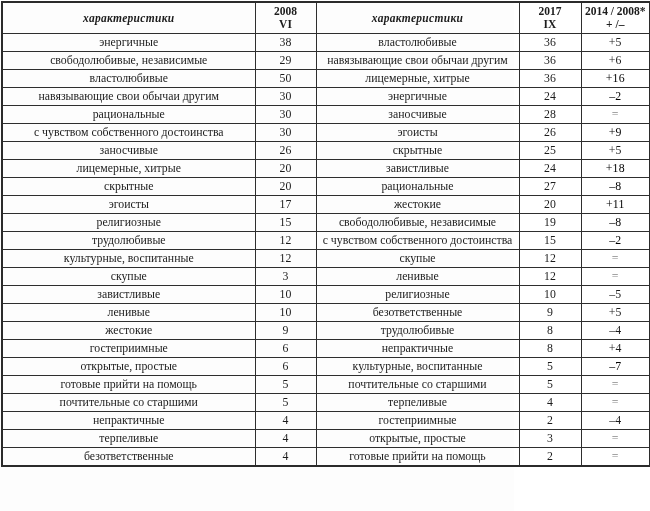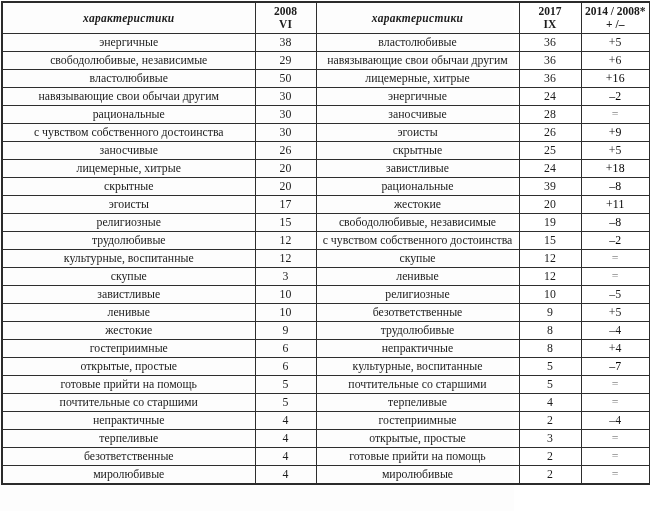--- a/index.html
+++ b/index.html
@@ -143,21 +143,21 @@
     <td class="label">лицемерные, хитрые</td>
     <td class="num">20</td>
     <td class="label">завистливые</td>
     <td class="num">24</td>
     <td class="num diff bold">+18</td>
   </tr>
         <tr>
     <td class="label">скрытные</td>
     <td class="num">20</td>
     <td class="label">рациональные</td>
-    <td class="num">39</td>
+    <td class="num">27</td>
     <td class="num diff bold">–8</td>
   </tr>
         <tr>
     <td class="label">эгоисты</td>
     <td class="num">17</td>
     <td class="label">жестокие</td>
     <td class="num">20</td>
     <td class="num diff bold">+11</td>
   </tr>
         <tr>
@@ -251,22 +251,15 @@
     <td class="num">3</td>
     <td class="num diff eq">=</td>
   </tr>
         <tr>
     <td class="label">безответственные</td>
     <td class="num">4</td>
     <td class="label">готовые прийти на помощь</td>
     <td class="num">2</td>
     <td class="num diff eq">=</td>
   </tr>
-        <tr>
-    <td class="label">миролюбивые</td>
-    <td class="num">4</td>
-    <td class="label">миролюбивые</td>
-    <td class="num">2</td>
-    <td class="num diff eq">=</td>
-  </tr>
       </tbody>
   </table>
 </div>
 
 </body></html>

